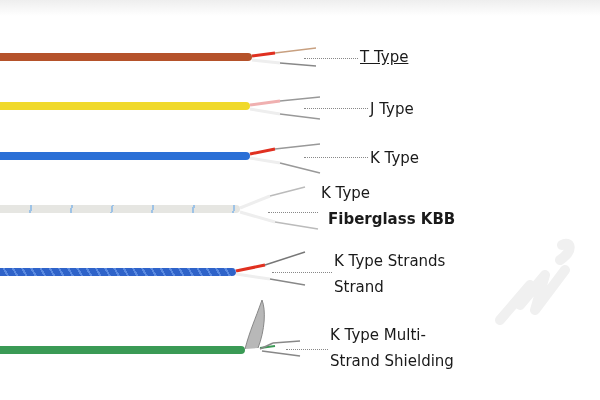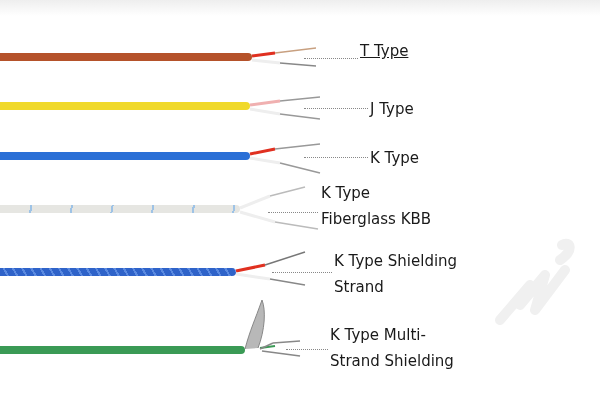--- a/index.html
+++ b/index.html
@@ -56,25 +56,25 @@
   <line x1="262" y1="351" x2="300" y2="356" stroke="#888" stroke-width="1.5"></line>
 </svg>
 
 <div class="leader" style="left:304px;top:58px;width:54px;"></div>
 <div class="leader" style="left:304px;top:108px;width:64px;"></div>
 <div class="leader" style="left:304px;top:157px;width:64px;"></div>
 <div class="leader" style="left:268px;top:212px;width:50px;"></div>
 <div class="leader" style="left:272px;top:272px;width:60px;"></div>
 <div class="leader" style="left:286px;top:349px;width:42px;"></div>
 
-<div class="label" style="left:360px;top:40px;text-decoration:underline;">T Type</div>
+<div class="label" style="left:360px;top:46px;text-decoration:underline;">T Type</div>
 <div class="label" style="left:370px;top:98px;text-align:right;">J Type</div>
 <div class="label" style="left:370px;top:147px;">K Type</div>
 <div class="label" style="left:321px;top:182px;">K Type</div>
-<div class="label" style="left:321px;top:208px;">Fiberglass KBB</div>
-<div class="label" style="left:334px;top:250px;">K Type Shielding</div>
+<div class="label" style="left:328px;top:208px;font-weight:bold;">Fiberglass KBB</div>
+<div class="label" style="left:334px;top:250px;">K Type Strands</div>
 <div class="label" style="left:334px;top:276px;">Strand</div>
 <div class="label" style="left:330px;top:324px;">K Type Multi-</div>
 <div class="label" style="left:330px;top:350px;text-align:center;">Strand Shielding</div>
 
 <svg class="wm" viewBox="0 0 90 110">
   <path d="M10 95 L40 60 M30 80 L55 50 L45 85 L75 45 M70 35 C85 25 80 15 72 20" fill="none" stroke="#f0f0f0" stroke-width="10" stroke-linecap="round" stroke-linejoin="round"></path>
 </svg>
 
 </body></html>

